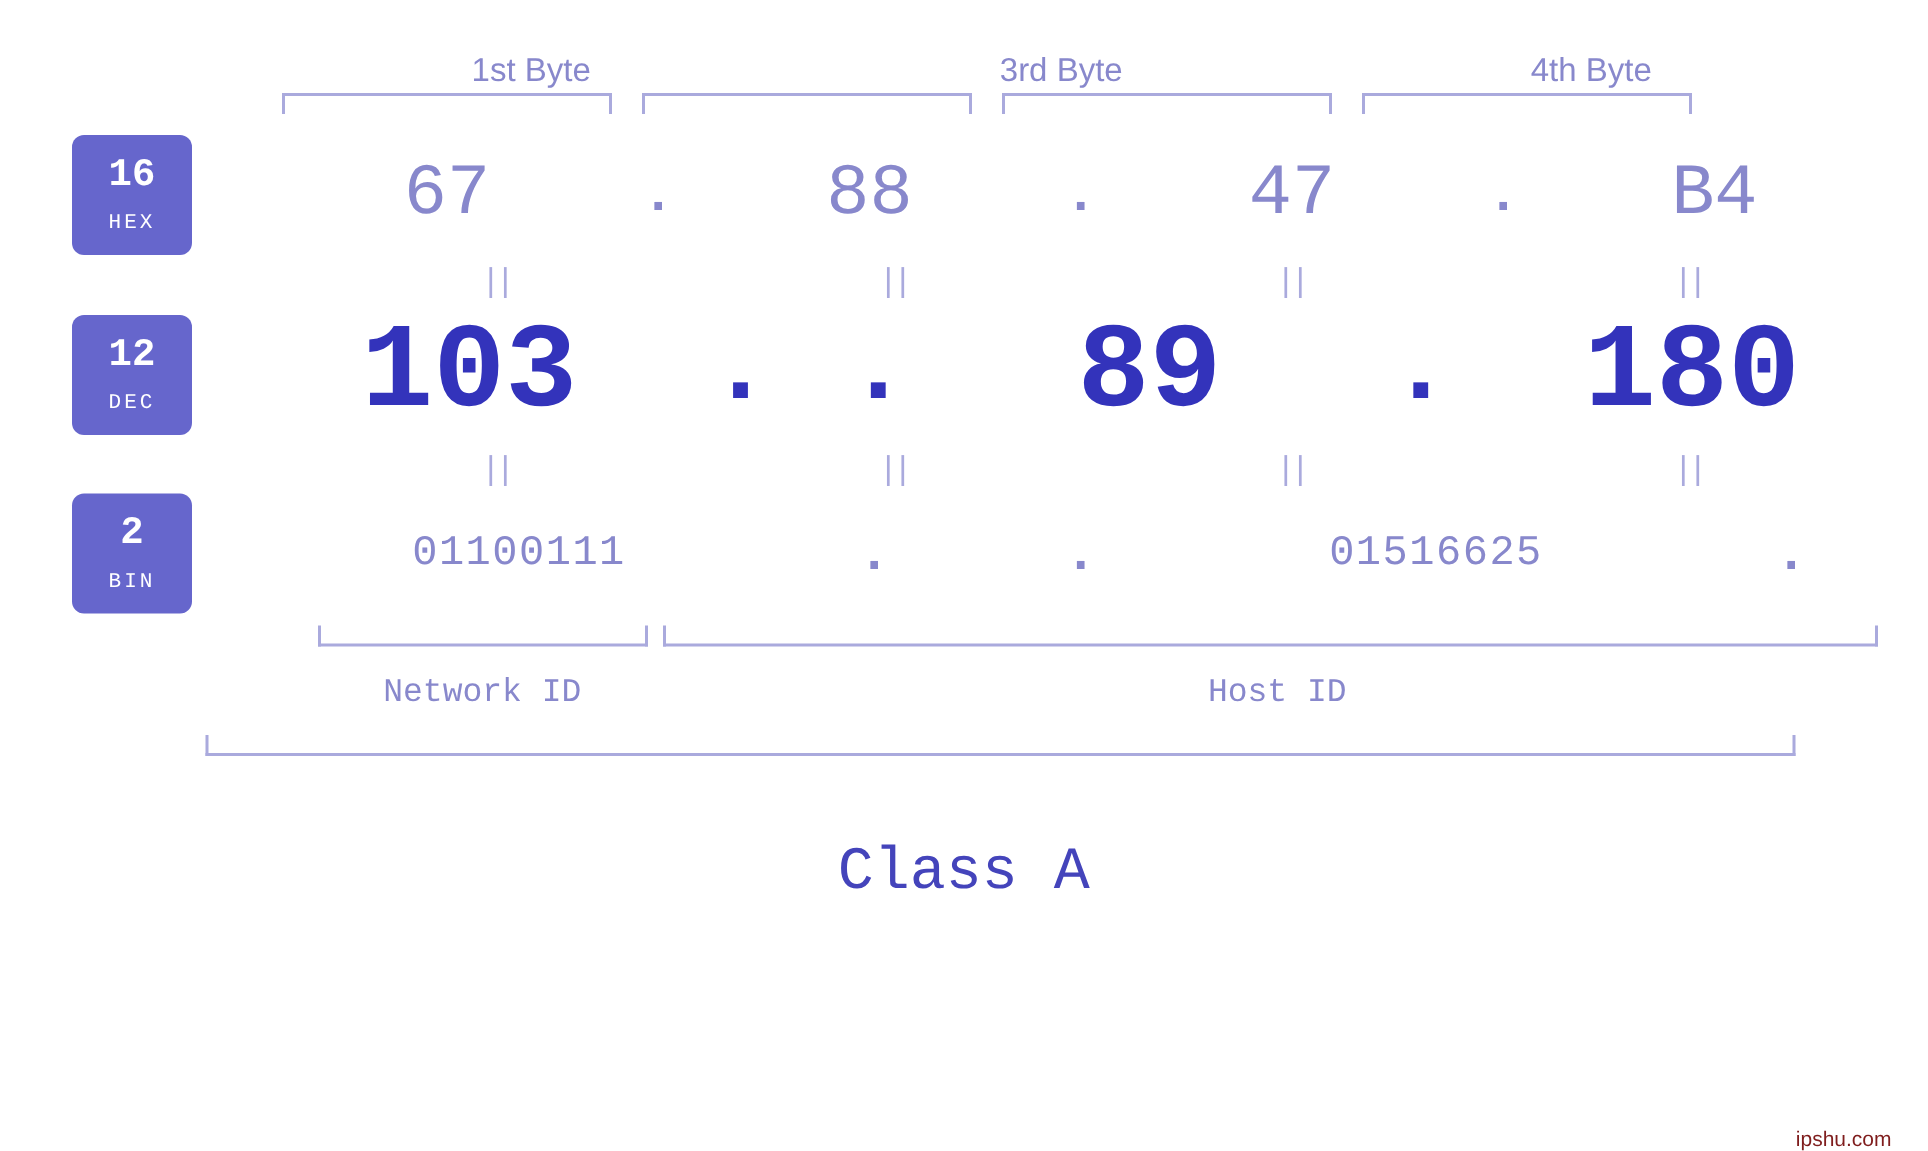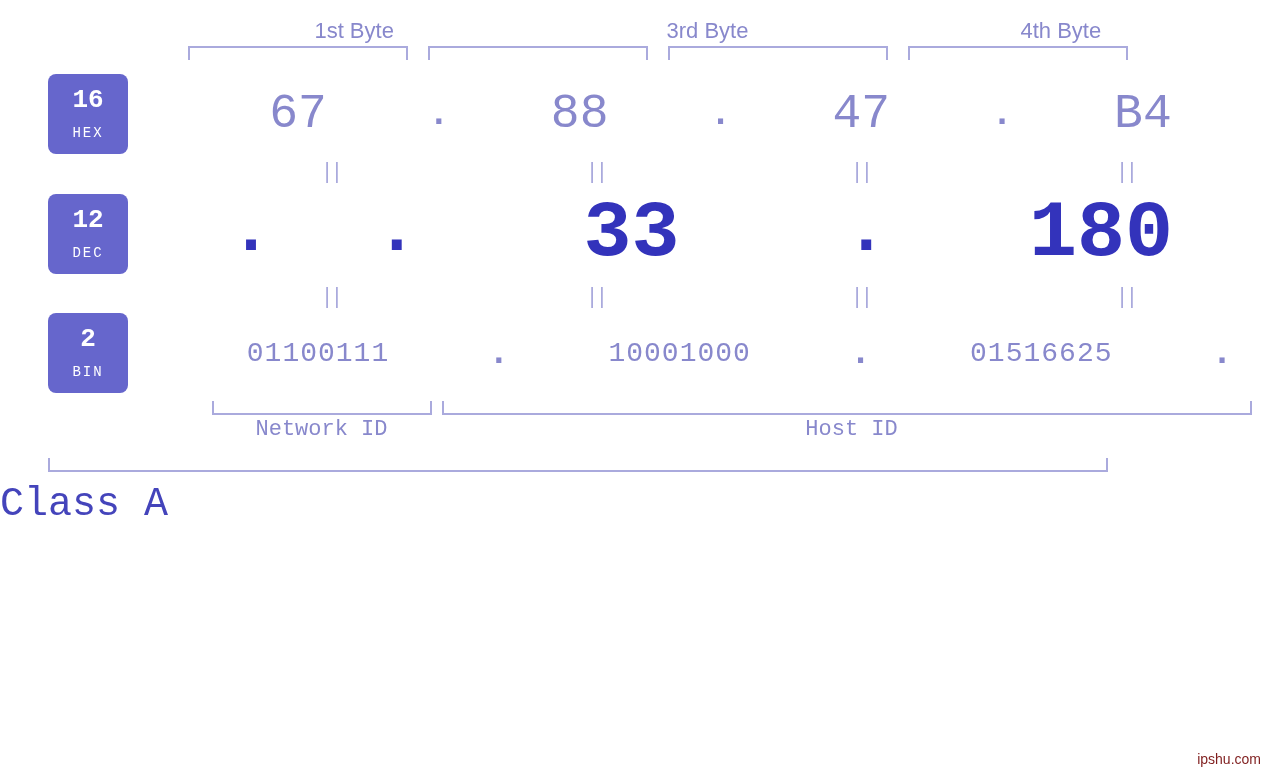--- a/index.html
+++ b/index.html
@@ -20,21 +20,21 @@
       display: flex;
       flex-direction: column;
       align-items: center;
     }
 
     
     .byte-headers {
       display: flex;
       width: 1060px;
       margin-left: 130px;
-      margin-top: 18px;
+      margin-top: 34px;
       justify-content: space-around;
     }
 
     .byte-header {
       width: 220px;
       text-align: center;
       color: #8888cc;
       font-size: 22px;
       font-family: Arial, sans-serif;
     }
@@ -176,21 +176,21 @@
       height: 14px;
       border: 2px solid #aaaadd;
       border-top: none;
       margin: 0 10px;
     }
 
     .id-label-row {
       display: flex;
       margin-left: 178px;
       width: 1060px;
-      margin-top: 2px;
+      margin-top: 18px;
     }
 
     .network-id-label {
       width: 240px;
       text-align: center;
       color: #8888cc;
       font-size: 22px;
       font-family: 'Courier New', Courier, monospace;
     }
 
@@ -199,23 +199,24 @@
       text-align: center;
       color: #8888cc;
       font-size: 22px;
       font-family: 'Courier New', Courier, monospace;
     }
 
     
     .class-row {
       display: flex;
       flex-direction: column;
-      align-items: flex-start;
+      align-items: center;
       width: 1285px;
       margin-top: 10px;
+      gap: 46px;
     }
 
     .class-bracket {
       width: 1060px;
       height: 14px;
       border: 2px solid #aaaadd;
       border-top: none;
       margin-left: 48px;
     }
 
@@ -277,44 +278,44 @@
     <div class="eq-group">||</div>
     <div class="eq-group">||</div>
   </div>
 
   <div class="base-row">
     <div class="base-badge">
       <span class="base-num">12</span>
       <span class="base-label">DEC</span>
     </div>
     <div class="octets" style="align-items:flex-end;">
+      <div class="octet-val dec-val">103</div>
       <div class="dot">.</div>
       <div class="dot">.</div>
-      <div class="octet-val dec-val">33</div>
+      <div class="octet-val dec-val">89</div>
       <div class="dot">.</div>
       <div class="octet-val dec-val">180</div>
     </div>
   </div>
 
   <div class="equals-row">
     <div class="eq-group">||</div>
     <div class="eq-group">||</div>
     <div class="eq-group">||</div>
     <div class="eq-group">||</div>
   </div>
 
   <div class="base-row">
     <div class="base-badge">
       <span class="base-num">2</span>
       <span class="base-label">BIN</span>
     </div>
     <div class="octets">
       <div class="octet-val bin-val">01100111</div>
       <div class="dot small">.</div>
-      <div class="octet-val bin-val">10001000</div>
       <div class="dot small">.</div>
       <div class="octet-val bin-val">01516625</div>
       <div class="dot small">.</div>
     </div>
   </div>
 
   <div class="bracket-bottom-row" style="margin-top:8px;">
     <div class="bracket-bottom-network"></div>
     <div class="bracket-bottom-host" style="margin-left:0;"></div>
   </div>

